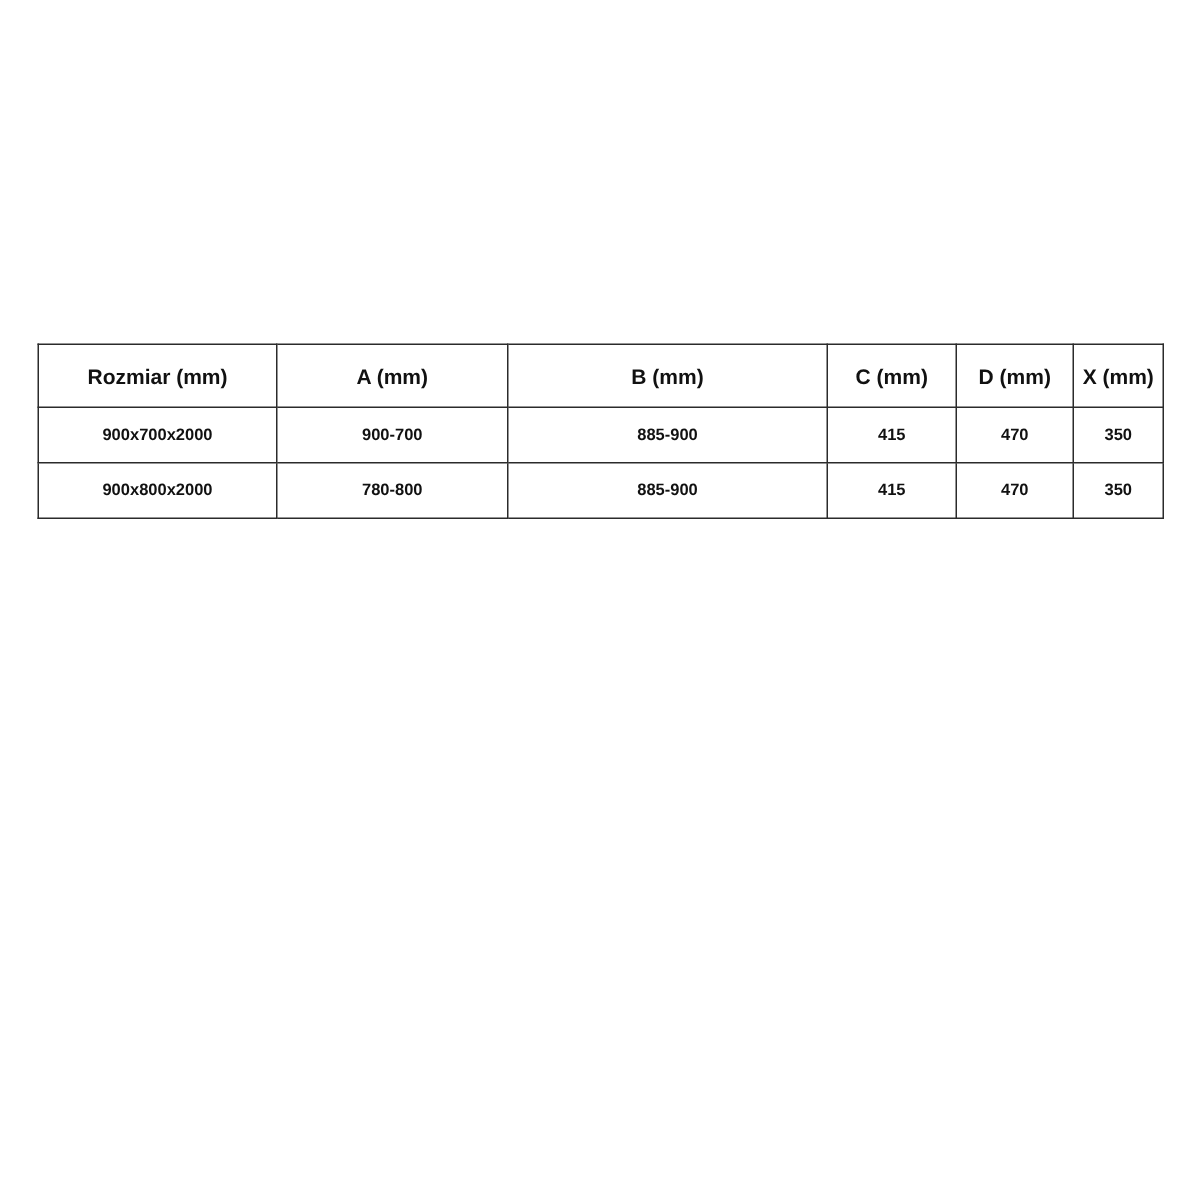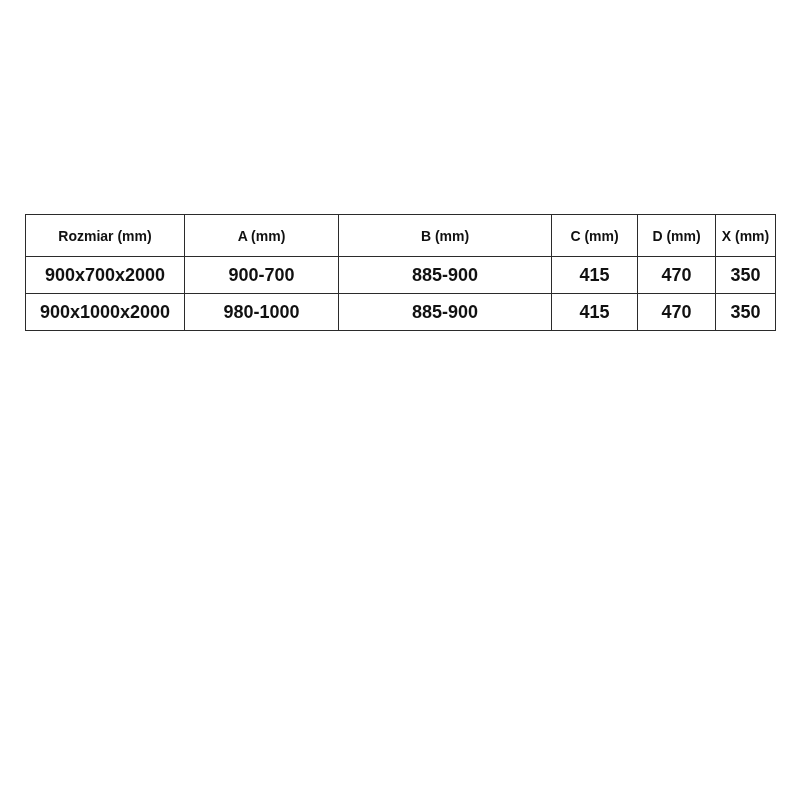--- a/index.html
+++ b/index.html
@@ -17,34 +17,34 @@
   .page {
     position: relative;
     width: 800px;
     height: 800px;
     background: #ffffff;
     box-sizing: border-box;
   }
   .table-wrap {
     position: absolute;
     left: 25px;
-    top: 214px;
+    top: 229px;
     width: 750px;
   }
   table.spec {
     border-collapse: collapse;
     width: 750px;
     table-layout: fixed;
   }
   table.spec th,
   table.spec td {
     border: 1px solid #2b2b2b;
     text-align: center;
     vertical-align: middle;
-    font-size: 18px;
+    font-size: 11px;
     font-weight: bold;
     color: #111111;
     height: 37px;
     padding: 0 4px;
     box-sizing: border-box;
     white-space: nowrap;
     overflow: hidden;
   }
   table.spec thead th {
     height: 42px;
@@ -85,22 +85,22 @@
       <tbody>
         <tr>
           <td>900x700x2000</td>
           <td>900-700</td>
           <td>885-900</td>
           <td>415</td>
           <td>470</td>
           <td>350</td>
         </tr>
         <tr>
-          <td>900x1000x2000</td>
-          <td>980-1000</td>
+          <td>900x800x2000</td>
+          <td>780-800</td>
           <td>885-900</td>
           <td>415</td>
           <td>470</td>
           <td>350</td>
         </tr>
       </tbody>
     </table>
   </div>
 </div>
 

